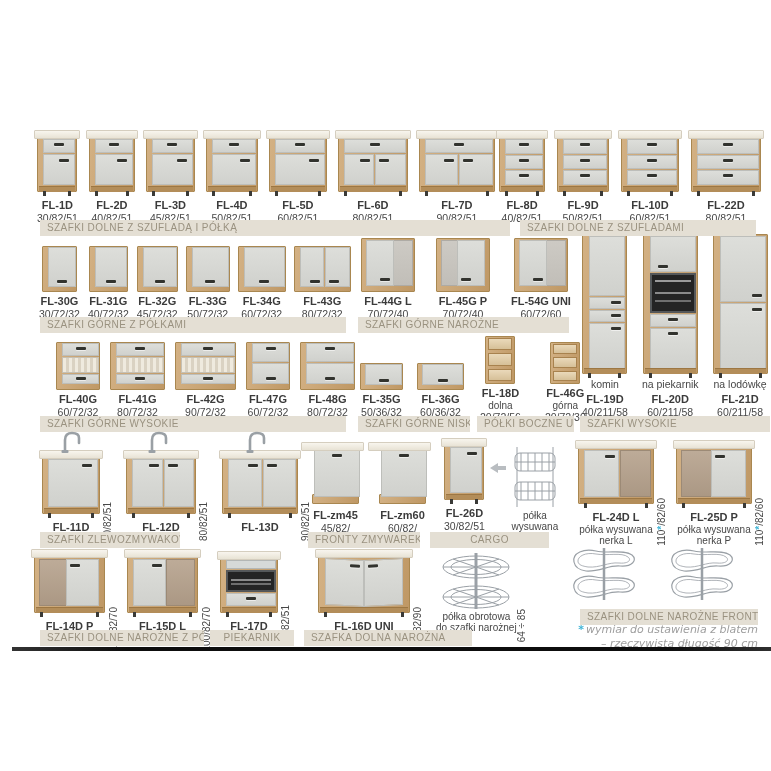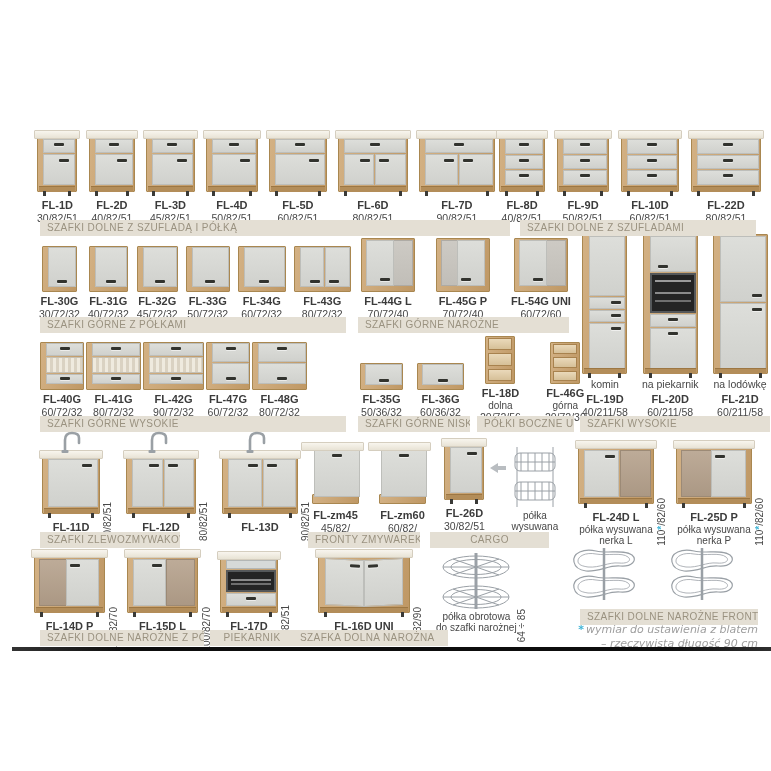--- a/index.html
+++ b/index.html
@@ -398,21 +398,21 @@
           <div class="wood" style="position: absolute; inset: 0px;"></div>
           <div style="position: absolute; top: 2px; bottom: 6px; width: 38%; background: linear-gradient(rgb(205, 202, 196), rgb(193, 190, 184)); border: 1px solid rgb(174, 171, 165); right: 2px;"></div>
           <div class="panel" style="position: absolute; top: 2px; bottom: 6px; width: 48%; left: 5px;">
             <div class="handle" style="bottom: 4px; right: 3px;"></div>
           </div>
         </div>
         <div class="code">FL-54G UNI</div>
         <div class="dims">60/72/60</div>
       </div>
     </div>
-  <div class="strip" style="left:28px;top:342px;gap:2px">
+  <div class="strip" style="left:44px;top:342px;gap:10px">
       <div class="item">
         <div class="pic" style="width: 44px; height: 48px;">
           <div class="wood" style="position: absolute; inset: 0px;"></div>
           <div style="position: absolute; inset: 1px 1px 6px 6px; display: flex; flex-direction: column; gap: 1px;">
             <div class="panel" style="height: 11px;">
               <div class="handle" style="top: 3px; left: 50%; margin-left: -5px;"></div>
             </div>
             <div style="height: 14px; background: repeating-linear-gradient(90deg, rgb(239, 234, 222) 0px, rgb(239, 234, 222) 3px, rgb(218, 210, 194) 3px, rgb(218, 210, 194) 6px); border: 1px solid rgb(197, 192, 180);"></div>
             <div class="panel" style="flex: 1 1 0%;">
               <div class="handle" style="bottom: 3px; left: 50%; margin-left: -5px;"></div>
@@ -903,21 +903,21 @@
   <div class="bar" style="left:346px;top:317px;width:211px">SZAFKI GÓRNE NAROŻNE</div>
   <div class="bar" style="left:28px;top:416px;width:306px">SZAFKI GÓRNE WYSOKIE</div>
   <div class="bar" style="left:346px;top:416px;width:112px">SZAFKI GÓRNE NISKIE</div>
   <div class="bar" style="left:465px;top:416px;width:97px">PÓŁKI BOCZNE UNI</div>
   <div class="bar" style="left:568px;top:416px;width:190px">SZAFKI WYSOKIE</div>
   <div class="bar" style="left:28px;top:532px;width:140px">SZAFKI ZLEWOZMYWAKOWE</div>
   <div class="bar" style="left:296px;top:532px;width:112px">FRONTY ZMYWAREK</div>
   <div class="bar center" style="left:418px;top:532px;width:119px">CARGO</div>
   <div class="bar" style="left:28px;top:630px;width:164px">SZAFKI DOLNE NAROŻNE Z PÓŁKĄ</div>
   <div class="bar center" style="left:198px;top:630px;width:84px">PIEKARNIK</div>
-  <div class="bar" style="left:281px;top:630px;width:155px">SZAFKA DOLNA NAROŻNA</div>
+  <div class="bar" style="left:292px;top:630px;width:168px">SZAFKA DOLNA NAROŻNA</div>
   <div class="bar" style="left:568px;top:609px;width:178px">SZAFKI DOLNE NAROŻNE FRONTY</div>
 
   <div class="footnote">
     <span class="star">*</span><span>wymiar do ustawienia z blatem</span><br>
     <span>– rzeczywista długość 90 cm</span>
   </div>
 
   <div class="rule"></div>
 </div>
 

